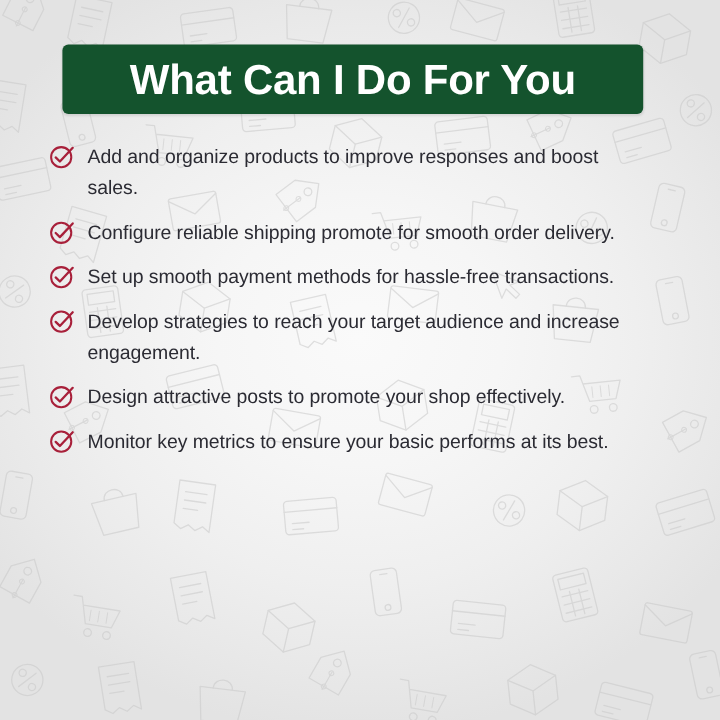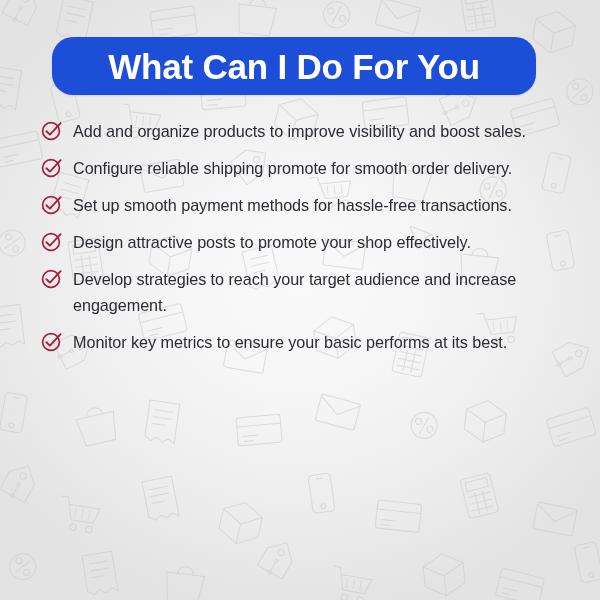--- a/index.html
+++ b/index.html
@@ -53,22 +53,22 @@
     height: 100%;
   }
 
   
   .title-banner {
     position: absolute;
     left: 52px;
     top: 37px;
     width: 484px;
     height: 58px;
-    background: #1d4ed8;
-    border-radius: 21px;
+    background: #14532d;
+    border-radius: 5px;
     display: flex;
     align-items: center;
     justify-content: center;
     box-shadow: 0 1px 2px rgba(0,0,0,0.10);
   }
   .title-text {
     color: #ffffff;
     font-size: 35px;
     font-weight: bold;
     letter-spacing: -0.2px;
@@ -272,21 +272,21 @@
     <ul class="checklist">
 
 
       <li class="check-item">
         <span class="check-icon">
           <svg viewBox="0 0 24 24" xmlns="http://www.w3.org/2000/svg">
             <circle cx="11" cy="13" r="8.4" fill="none" stroke="#a8203a" stroke-width="1.7"></circle>
             <path d="M6.4 13.2 L9.9 16.6 L20.6 5.2" fill="none" stroke="#a8203a" stroke-width="1.9" stroke-linecap="round" stroke-linejoin="round"></path>
           </svg>
         </span>
-        <span class="check-text">Add and organize products to improve visibility and boost sales.</span>
+        <span class="check-text">Add and organize products to improve responses and boost sales.</span>
       </li>
 
       <li class="check-item">
         <span class="check-icon">
           <svg viewBox="0 0 24 24" xmlns="http://www.w3.org/2000/svg">
             <circle cx="11" cy="13" r="8.4" fill="none" stroke="#a8203a" stroke-width="1.7"></circle>
             <path d="M6.4 13.2 L9.9 16.6 L20.6 5.2" fill="none" stroke="#a8203a" stroke-width="1.9" stroke-linecap="round" stroke-linejoin="round"></path>
           </svg>
         </span>
         <span class="check-text">Configure reliable shipping promote for smooth order delivery.</span>
@@ -303,31 +303,31 @@
       </li>
 
 
       <li class="check-item">
         <span class="check-icon">
           <svg viewBox="0 0 24 24" xmlns="http://www.w3.org/2000/svg">
             <circle cx="11" cy="13" r="8.4" fill="none" stroke="#a8203a" stroke-width="1.7"></circle>
             <path d="M6.4 13.2 L9.9 16.6 L20.6 5.2" fill="none" stroke="#a8203a" stroke-width="1.9" stroke-linecap="round" stroke-linejoin="round"></path>
           </svg>
         </span>
+        <span class="check-text">Develop strategies to reach your target audience and increase engagement.</span>
+      </li>
+
+      <li class="check-item">
+        <span class="check-icon">
+          <svg viewBox="0 0 24 24" xmlns="http://www.w3.org/2000/svg">
+            <circle cx="11" cy="13" r="8.4" fill="none" stroke="#a8203a" stroke-width="1.7"></circle>
+            <path d="M6.4 13.2 L9.9 16.6 L20.6 5.2" fill="none" stroke="#a8203a" stroke-width="1.9" stroke-linecap="round" stroke-linejoin="round"></path>
+          </svg>
+        </span>
         <span class="check-text">Design attractive posts to promote your shop effectively.</span>
-      </li>
-
-      <li class="check-item">
-        <span class="check-icon">
-          <svg viewBox="0 0 24 24" xmlns="http://www.w3.org/2000/svg">
-            <circle cx="11" cy="13" r="8.4" fill="none" stroke="#a8203a" stroke-width="1.7"></circle>
-            <path d="M6.4 13.2 L9.9 16.6 L20.6 5.2" fill="none" stroke="#a8203a" stroke-width="1.9" stroke-linecap="round" stroke-linejoin="round"></path>
-          </svg>
-        </span>
-        <span class="check-text">Develop strategies to reach your target audience and increase engagement.</span>
       </li>
 
       <li class="check-item">
         <span class="check-icon">
           <svg viewBox="0 0 24 24" xmlns="http://www.w3.org/2000/svg">
             <circle cx="11" cy="13" r="8.4" fill="none" stroke="#a8203a" stroke-width="1.7"></circle>
             <path d="M6.4 13.2 L9.9 16.6 L20.6 5.2" fill="none" stroke="#a8203a" stroke-width="1.9" stroke-linecap="round" stroke-linejoin="round"></path>
           </svg>
         </span>
         <span class="check-text">Monitor key metrics to ensure your basic performs at its best.</span>

